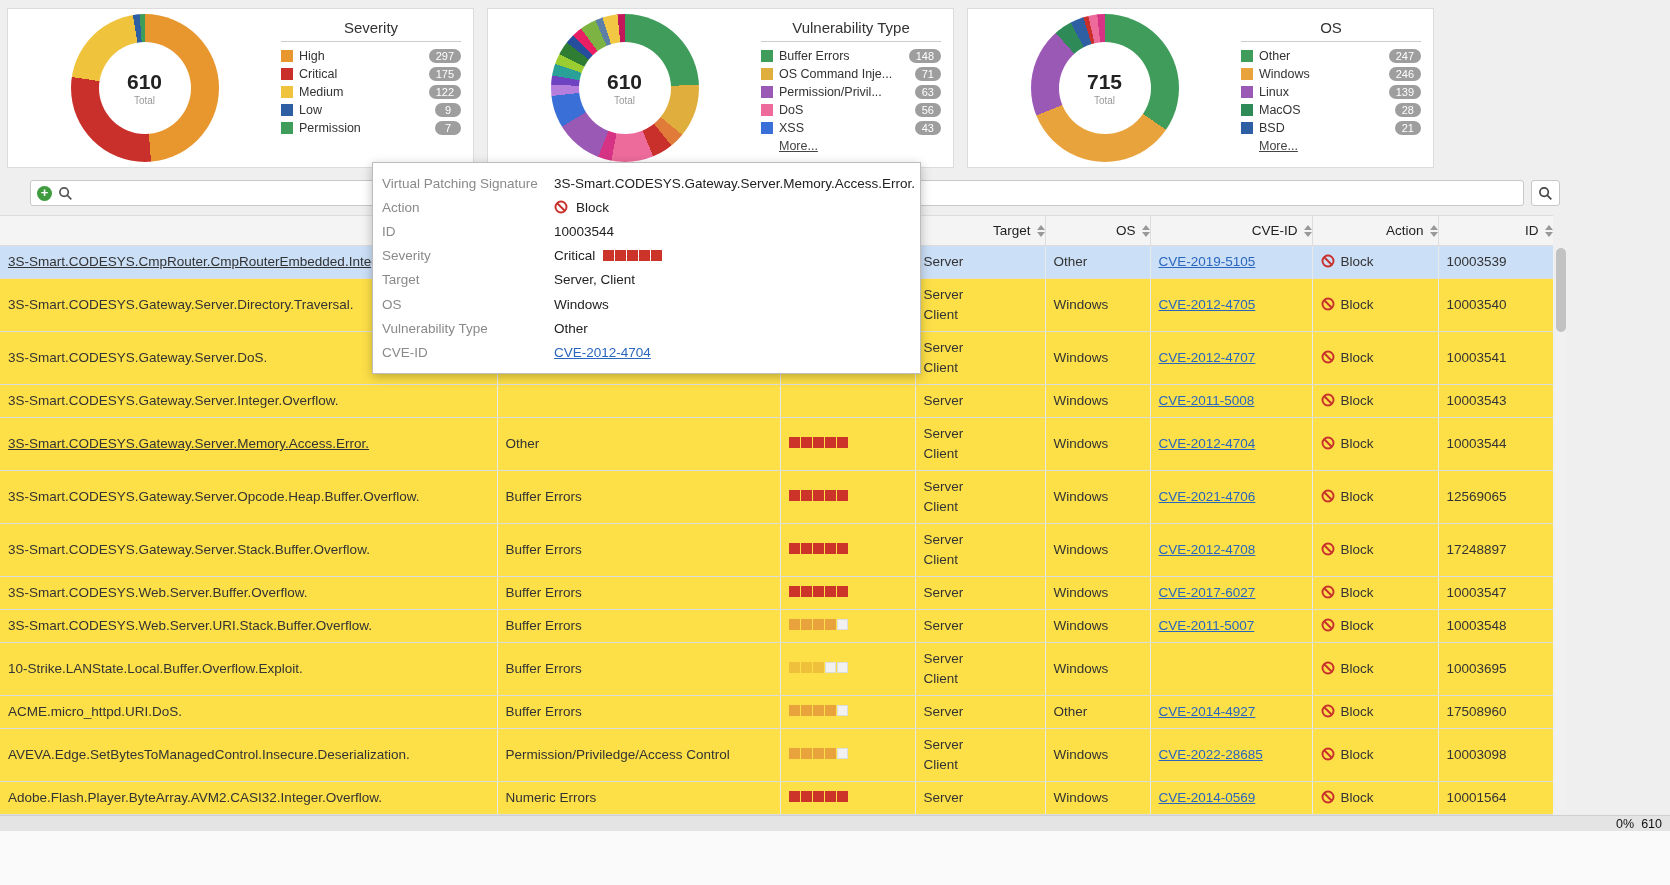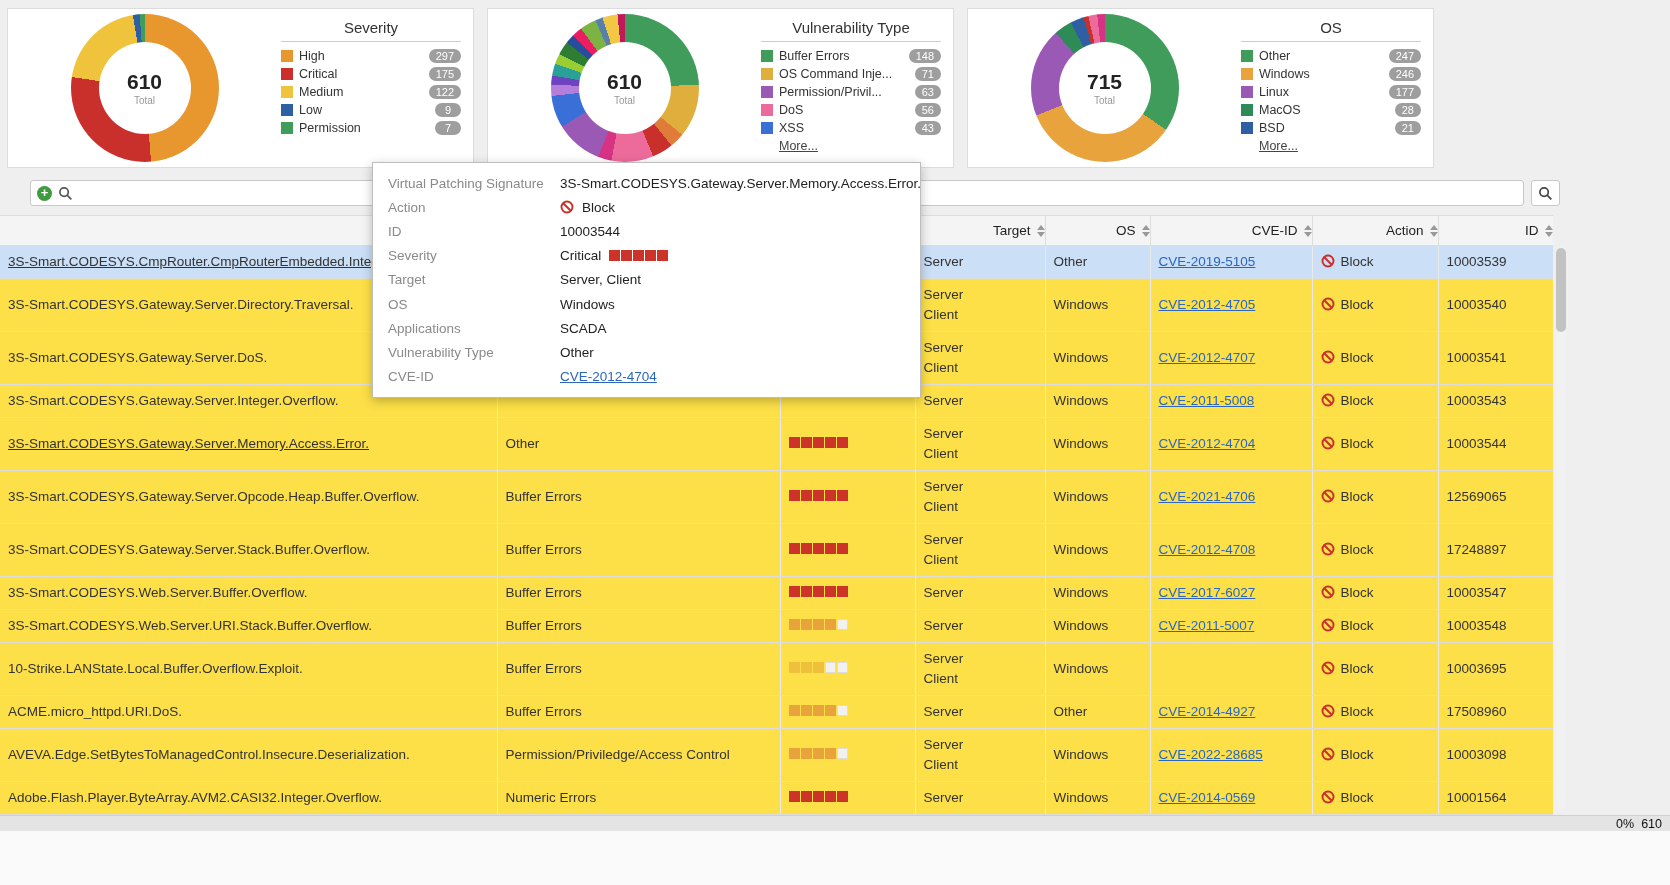--- a/index.html
+++ b/index.html
@@ -63,21 +63,21 @@
   .sort-icon i{width:0;height:0;border-left:4px solid transparent;border-right:4px solid transparent}
   .sort-icon .up{border-bottom:5px solid #999}
   .sort-icon .dn{border-top:5px solid #999}
 
   
   .vscroll{position:absolute;left:1556px;top:246px;width:10px;height:564px;background:#F1F1F1;border-radius:5px}
   .vthumb{position:absolute;left:0;top:2px;width:10px;height:84px;background:#C2C2C2;border-radius:5px;cursor:pointer}
 
   
   .tooltip{position:absolute;left:372px;top:162px;width:549px;background:#fff;border:1px solid #BDBDBD;
-    box-shadow:0 3px 10px rgba(0,0,0,.25);z-index:40;padding:8px 0 8px 15px}
+    box-shadow:0 3px 10px rgba(0,0,0,.25);z-index:40;padding:8px 0 8px 9px}
   .tt-row{display:flex;height:24.2px;align-items:center;font-size:13.5px}
   .tt-label{width:172px;color:#8A8A8A;flex:none;white-space:nowrap}
   .tt-value{color:#222;display:flex;align-items:center;gap:8px;white-space:nowrap}
 
   
   .footer-bar{position:absolute;top:815px;left:0;width:1670px;height:16px;background:#E4E4E4;border-top:1px solid #D0D0D0;
     display:flex;justify-content:flex-end;align-items:center;gap:7px;padding-right:8px;font-size:12.5px;color:#111;z-index:6}
   .below-footer{position:absolute;top:831px;left:0;width:1670px;height:54px;background:#FAFAFA}
 </style>
 </head>
@@ -178,21 +178,21 @@
           <span class="legend-count">247</span>
         </div>
         <div class="legend-item">
           <span class="legend-swatch" style="background: rgb(232, 163, 61);"></span>
           <span class="legend-label">Windows</span>
           <span class="legend-count">246</span>
         </div>
         <div class="legend-item">
           <span class="legend-swatch" style="background: rgb(155, 89, 182);"></span>
           <span class="legend-label">Linux</span>
-          <span class="legend-count">177</span>
+          <span class="legend-count">139</span>
         </div>
         <div class="legend-item">
           <span class="legend-swatch" style="background: rgb(46, 139, 87);"></span>
           <span class="legend-label">MacOS</span>
           <span class="legend-count">28</span>
         </div>
         <div class="legend-item">
           <span class="legend-swatch" style="background: rgb(46, 95, 163);"></span>
           <span class="legend-label">BSD</span>
           <span class="legend-count">21</span>
@@ -586,24 +586,20 @@
       </div>
       <div class="tt-row">
         <div class="tt-label">Target</div>
         <div class="tt-value">Server, Client</div>
       </div>
       <div class="tt-row">
         <div class="tt-label">OS</div>
         <div class="tt-value">Windows</div>
       </div>
       <div class="tt-row">
-        <div class="tt-label">Applications</div>
-        <div class="tt-value">SCADA</div>
-      </div>
-      <div class="tt-row">
         <div class="tt-label">Vulnerability Type</div>
         <div class="tt-value">Other</div>
       </div>
       <div class="tt-row">
         <div class="tt-label">CVE-ID</div>
         <div class="tt-value">
           <a class="cve-link" href="#">CVE-2012-4704</a>
         </div>
       </div>
     </div>

